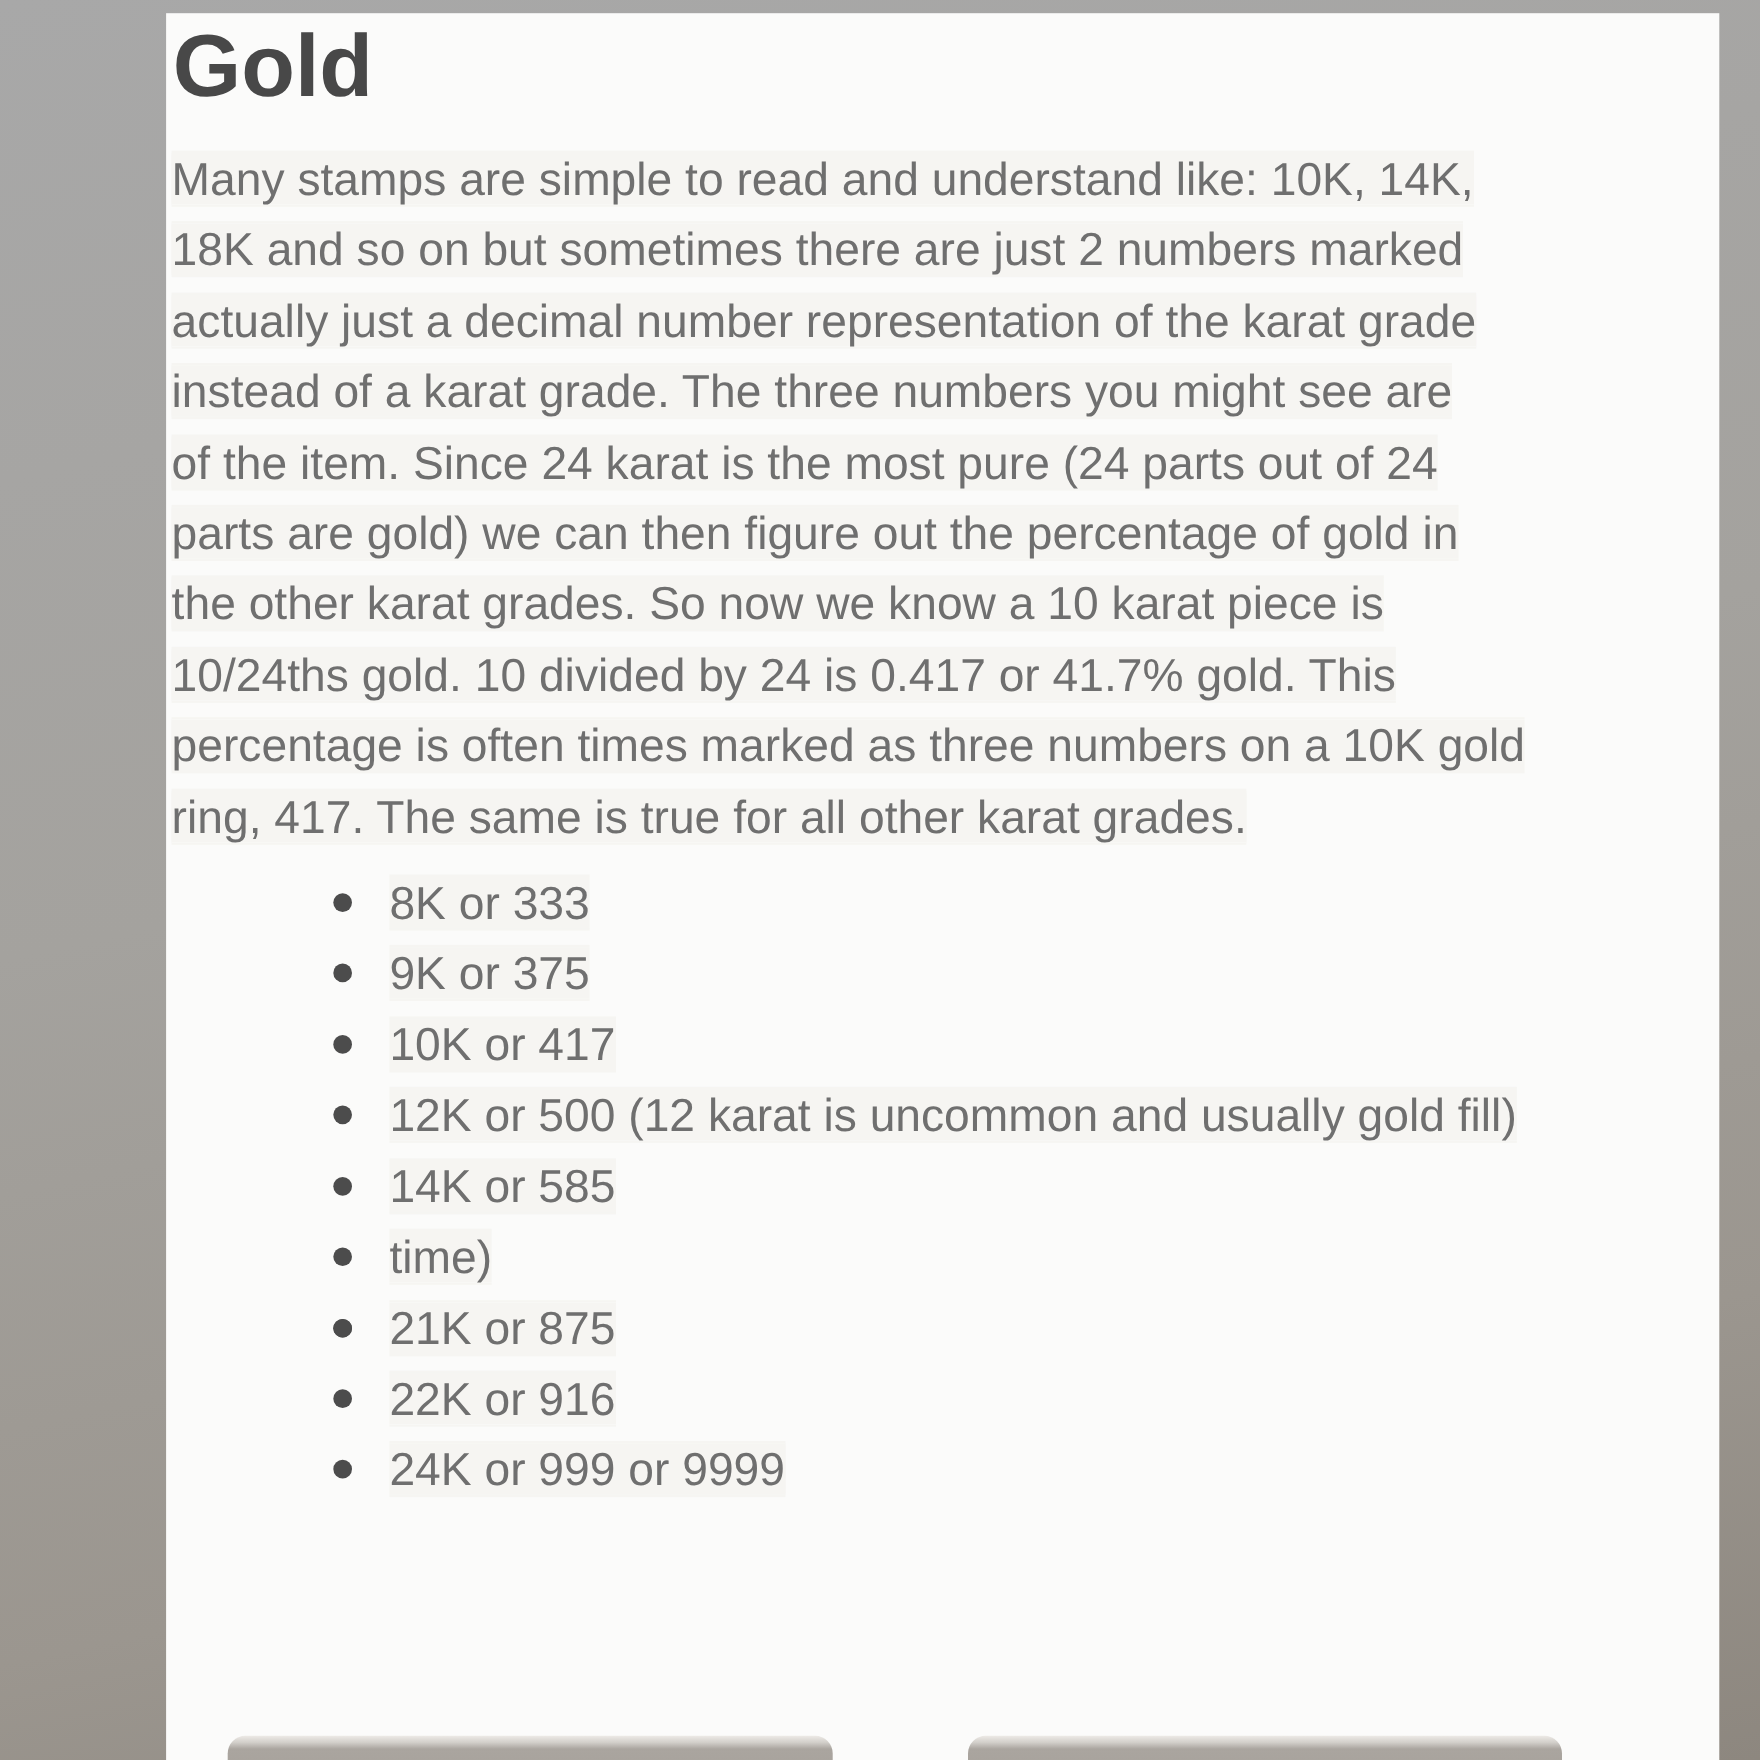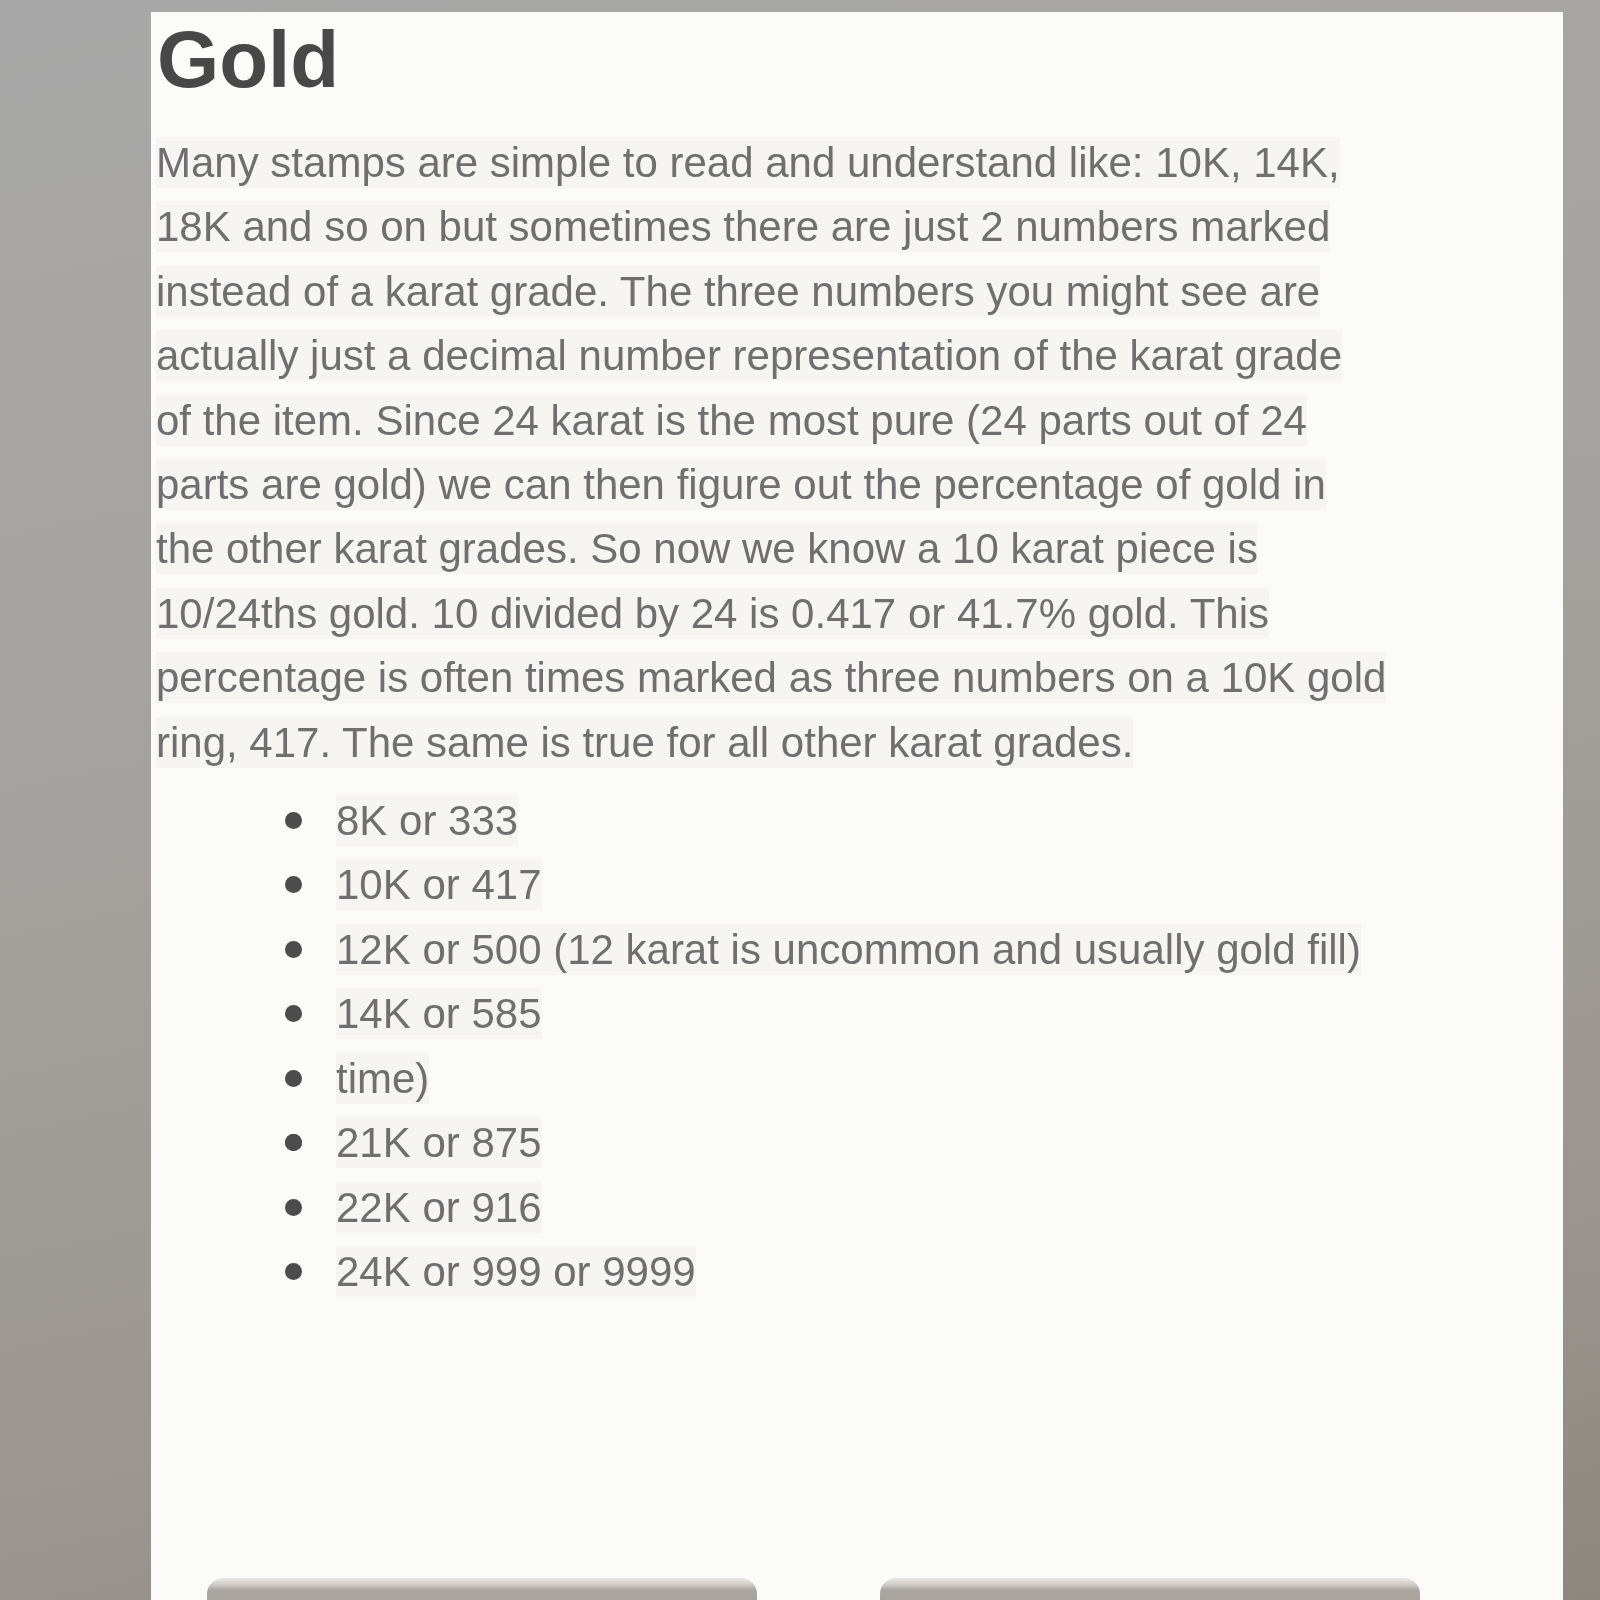--- a/index.html
+++ b/index.html
@@ -34,21 +34,21 @@
     font-size: 42px;
     line-height: 64.4px;
     color: #6f6f6f;
     white-space: nowrap;
   }
   .hl {
     background: #f6f5f2;
     box-shadow: 0 -2px 0 #f6f5f2, 0 2px 0 #f6f5f2;
   }
 
-  .klist { margin-top: 14px; }
+  .klist { margin-top: 14px; padding-left: 18px; }
   .krow {
     position: relative;
     padding-left: 185px;
     font-size: 42px;
     line-height: 64.4px;
     color: #6f6f6f;
     white-space: nowrap;
   }
   .krow .bullet {
     position: absolute;
@@ -74,43 +74,46 @@
 <div class="stage">
   <main class="panel">
     <h1 class="title">Gold</h1>
 
     <div class="para">
 
         <div class="pline"><span class="hl">Many stamps are simple to read and understand like: 10K, 14K,</span></div>
 
         <div class="pline"><span class="hl">18K and so on but sometimes there are just 2 numbers marked</span></div>
 
+        <div class="pline"><span class="hl">actually just a decimal number representation of the karat grade</span></div>
+
         <div class="pline"><span class="hl">instead of a karat grade. The three numbers you might see are</span></div>
-
-        <div class="pline"><span class="hl">actually just a decimal number representation of the karat grade</span></div>
 
         <div class="pline"><span class="hl">of the item. Since 24 karat is the most pure (24 parts out of 24</span></div>
 
         <div class="pline"><span class="hl">parts are gold) we can then figure out the percentage of gold in</span></div>
 
         <div class="pline"><span class="hl">the other karat grades. So now we know a 10 karat piece is</span></div>
 
         <div class="pline"><span class="hl">10/24ths gold. 10 divided by 24 is 0.417 or 41.7% gold. This</span></div>
 
         <div class="pline"><span class="hl">percentage is often times marked as three numbers on a 10K gold</span></div>
 
         <div class="pline"><span class="hl">ring, 417. The same is true for all other karat grades.</span></div>
       </div>
 
     <div class="klist">
 
         <div class="krow" data-bullet="true">
           <span class="bullet"></span><span class="hl">8K or 333</span>
         </div>
 
+        <div class="krow" data-bullet="true">
+          <span class="bullet"></span><span class="hl">9K or 375</span>
+        </div>
 
         <div class="krow" data-bullet="true">
           <span class="bullet"></span><span class="hl">10K or 417</span>
         </div>
 
         <div class="krow" data-bullet="true">
           <span class="bullet"></span><span class="hl">12K or 500 (12 karat is uncommon and usually gold fill)</span>
         </div>
 
         <div class="krow" data-bullet="true">

